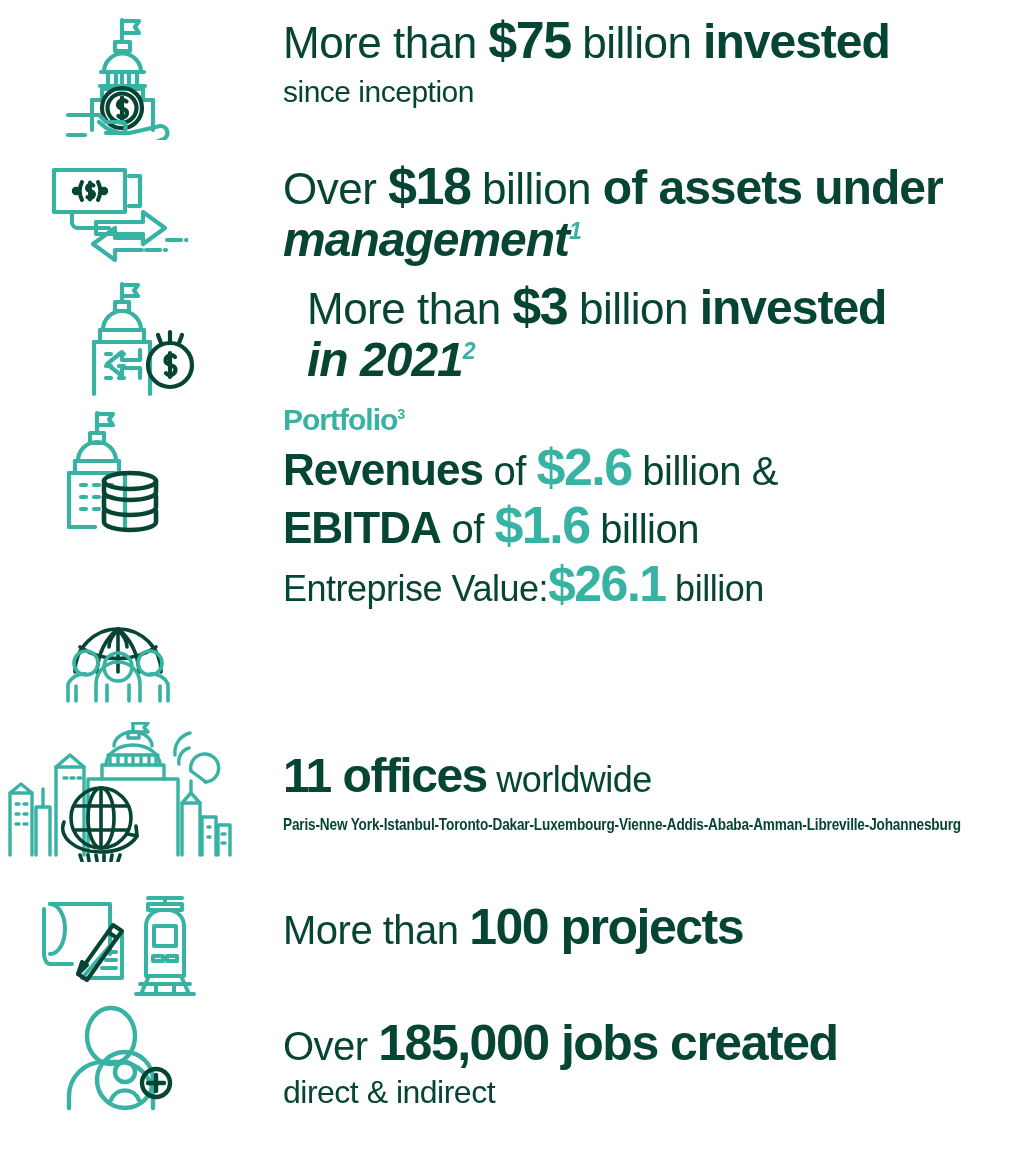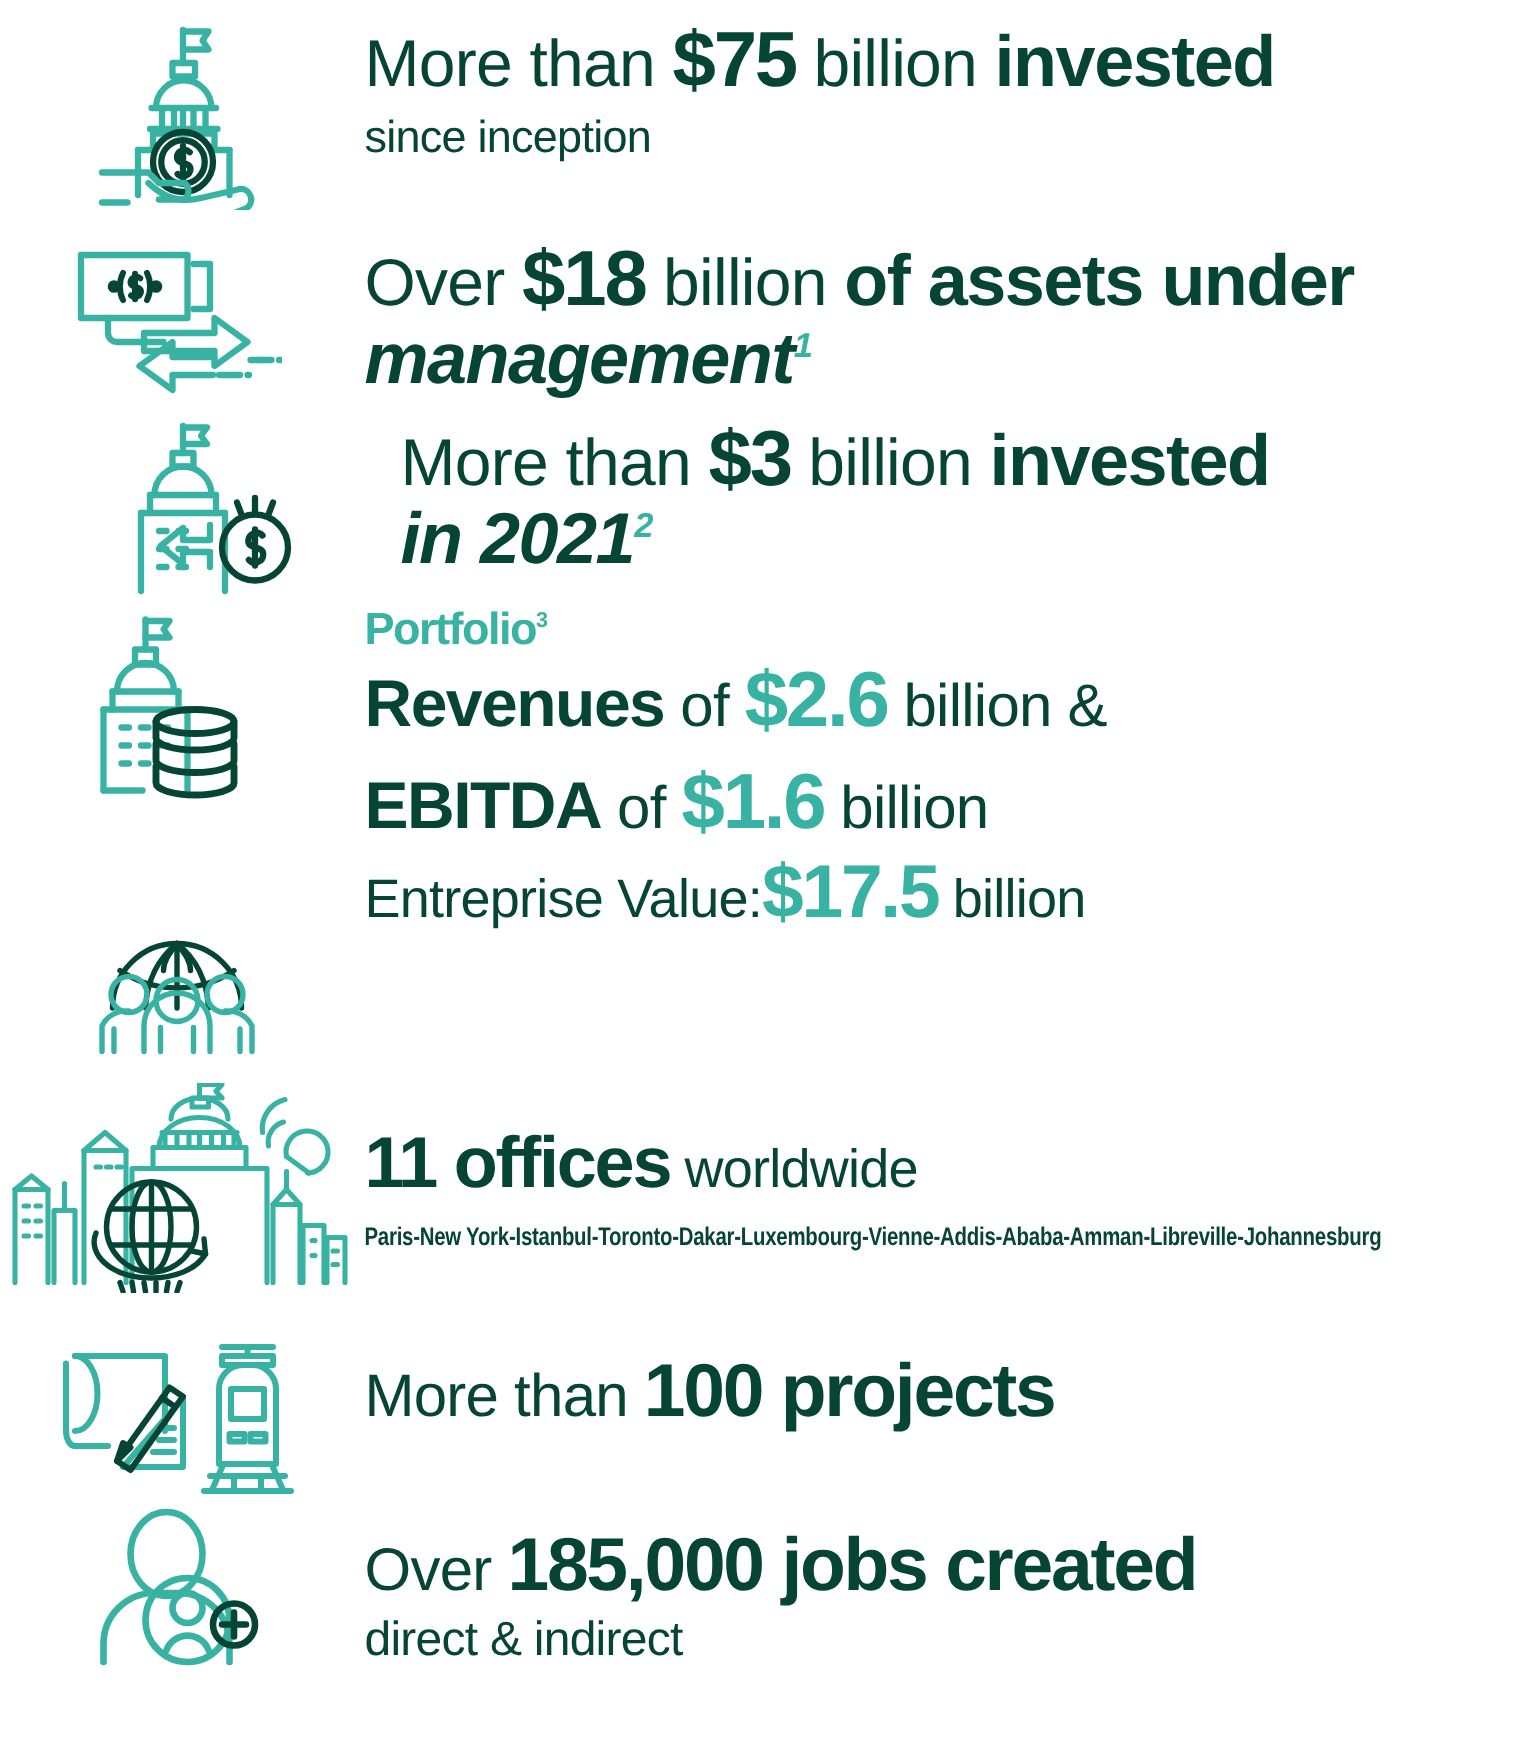--- a/index.html
+++ b/index.html
@@ -9,20 +9,21 @@
     background: #ffffff;
     font-family: "Liberation Sans", sans-serif;
     overflow: hidden;
   }
   .page { position: relative; width: 1024px; height: 1170px; background:#fff; }
 
   .row {
     position: absolute;
     display: flex;
     align-items: flex-start;
+    gap: 40px;
   }
   .icon-cell {
     width: 235px;
     flex: 0 0 235px;
     display: flex;
     justify-content: center;
     align-items: flex-start;
   }
   .text-cell { flex: 1 1 auto; padding-left: 8px; }
 
@@ -204,25 +205,25 @@
       </svg>
       </span>
     </div>
     <div class="text-cell">
       <div class="ln bold s-30 tealtxt">
         <span>Portfolio</span><sup class="acc" style="color:#38b2a3">3</sup>
       </div>
       <div class="ln s-40" style="margin-top:6px">
         <span class="bold" style="font-size:44px">Revenues</span><span class="light"> of </span><span class="huge tealtxt" style="font-size:52px">$2.6</span><span class="light"> billion &amp;</span>
       </div>
-      <div class="ln s-40" style="margin-top:16px">
+      <div class="ln s-40" style="margin-top:6px">
         <span class="bold" style="font-size:44px">EBITDA</span><span class="light"> of </span><span class="huge tealtxt" style="font-size:52px">$1.6</span><span class="light"> billion</span>
       </div>
       <div class="ln s-36" style="margin-top:8px">
-        <span class="light">Entreprise Value:</span><span class="huge tealtxt" style="font-size:50px">$17.5</span><span class="light"> billion</span>
+        <span class="light">Entreprise Value:</span><span class="huge tealtxt" style="font-size:50px">$26.1</span><span class="light"> billion</span>
       </div>
     </div>
   </div>
 
   <div class="row" style="top:600px; left:0; width:1024px;">
     <div class="icon-cell">
       <span>
       <svg width="128" height="104" viewBox="0 0 128 104">
         <g fill="none" stroke="#064434" stroke-width="3.6" stroke-linecap="round" stroke-linejoin="round">
           <path d="M21 72 a43 43 0 0 1 86 0"></path>

